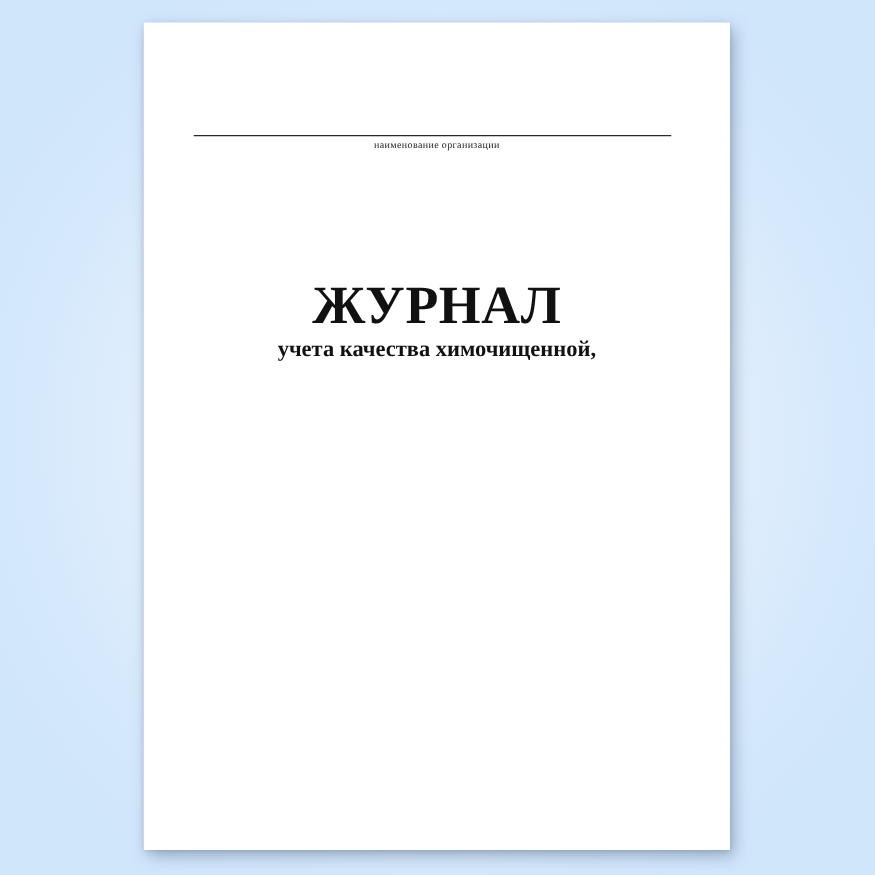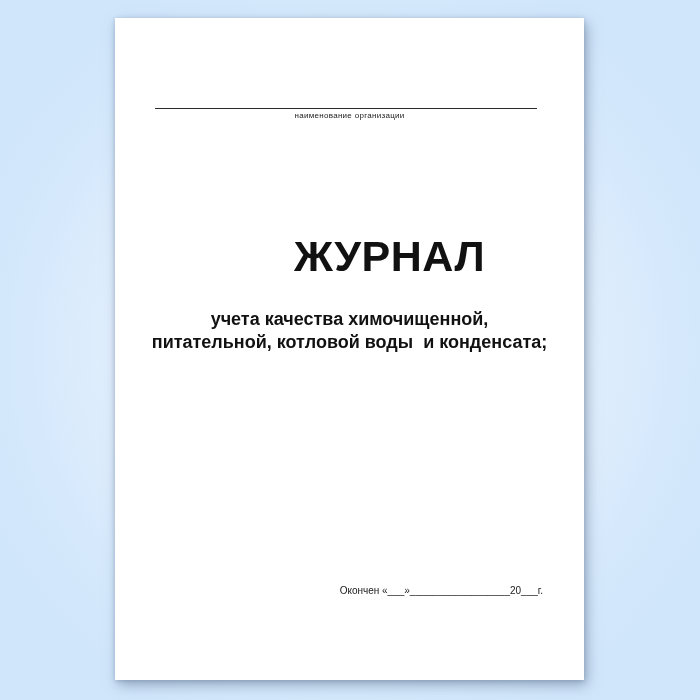--- a/index.html
+++ b/index.html
@@ -16,21 +16,21 @@
   }
   .paper {
     position: absolute;
     left: 115px;
     top: 18px;
     width: 469px;
     height: 662px;
     background: #ffffff;
     box-shadow: 3px 5px 12px rgba(96, 118, 145, 0.55),
                 0 1px 4px rgba(96, 118, 145, 0.35);
-    font-family: Liberation Sans, sans-serif;
+    font-family: Liberation Serif, serif;
     color: #1a1a1a;
   }
   .org-line {
     position: absolute;
     left: 40px;
     top: 90px;
     width: 382px;
     height: 0;
     border-top: 1px solid #2a2a2a;
   }
@@ -42,40 +42,38 @@
     text-align: center;
     font-size: 8px;
     letter-spacing: 0.3px;
     color: #1a1a1a;
   }
   .title {
     position: absolute;
     left: 0;
     top: 205px;
     width: 100%;
-    margin: 12px;
+    margin: 0;
     text-align: center;
     font-size: 43px;
     font-weight: bold;
     line-height: 1;
     color: #111111;
     letter-spacing: 0.5px;
-    padding-left: 28px;
   }
   .subtitle {
     position: absolute;
     left: 0;
     top: 250px;
     width: 100%;
     text-align: center;
     font-size: 18px;
     font-weight: bold;
     line-height: 23px;
     color: #111111;
-    margin-top: 40px;
   }
   .subtitle .sub-line {
     white-space: pre-wrap; 
   }
   .dates {
     position: absolute;
     right: 41px;
     top: 518px;
     text-align: right;
     font-size: 10px;
@@ -91,21 +89,19 @@
   <div class="paper">
 
     <div class="org-line"></div>
 
     <div class="org-label">наименование организации</div>
 
     <h1 class="title">ЖУРНАЛ</h1>
 
     <div class="subtitle">
       <div class="sub-line">учета качества химочищенной,</div>
-      <div class="sub-line">питательной, котловой воды  и конденсата;</div>
     </div>
 
     <div class="dates">
-      <div>Окончен «___»__________________20___г.</div>
     </div>
 
   </div>
 </div>
 
 </body></html>

